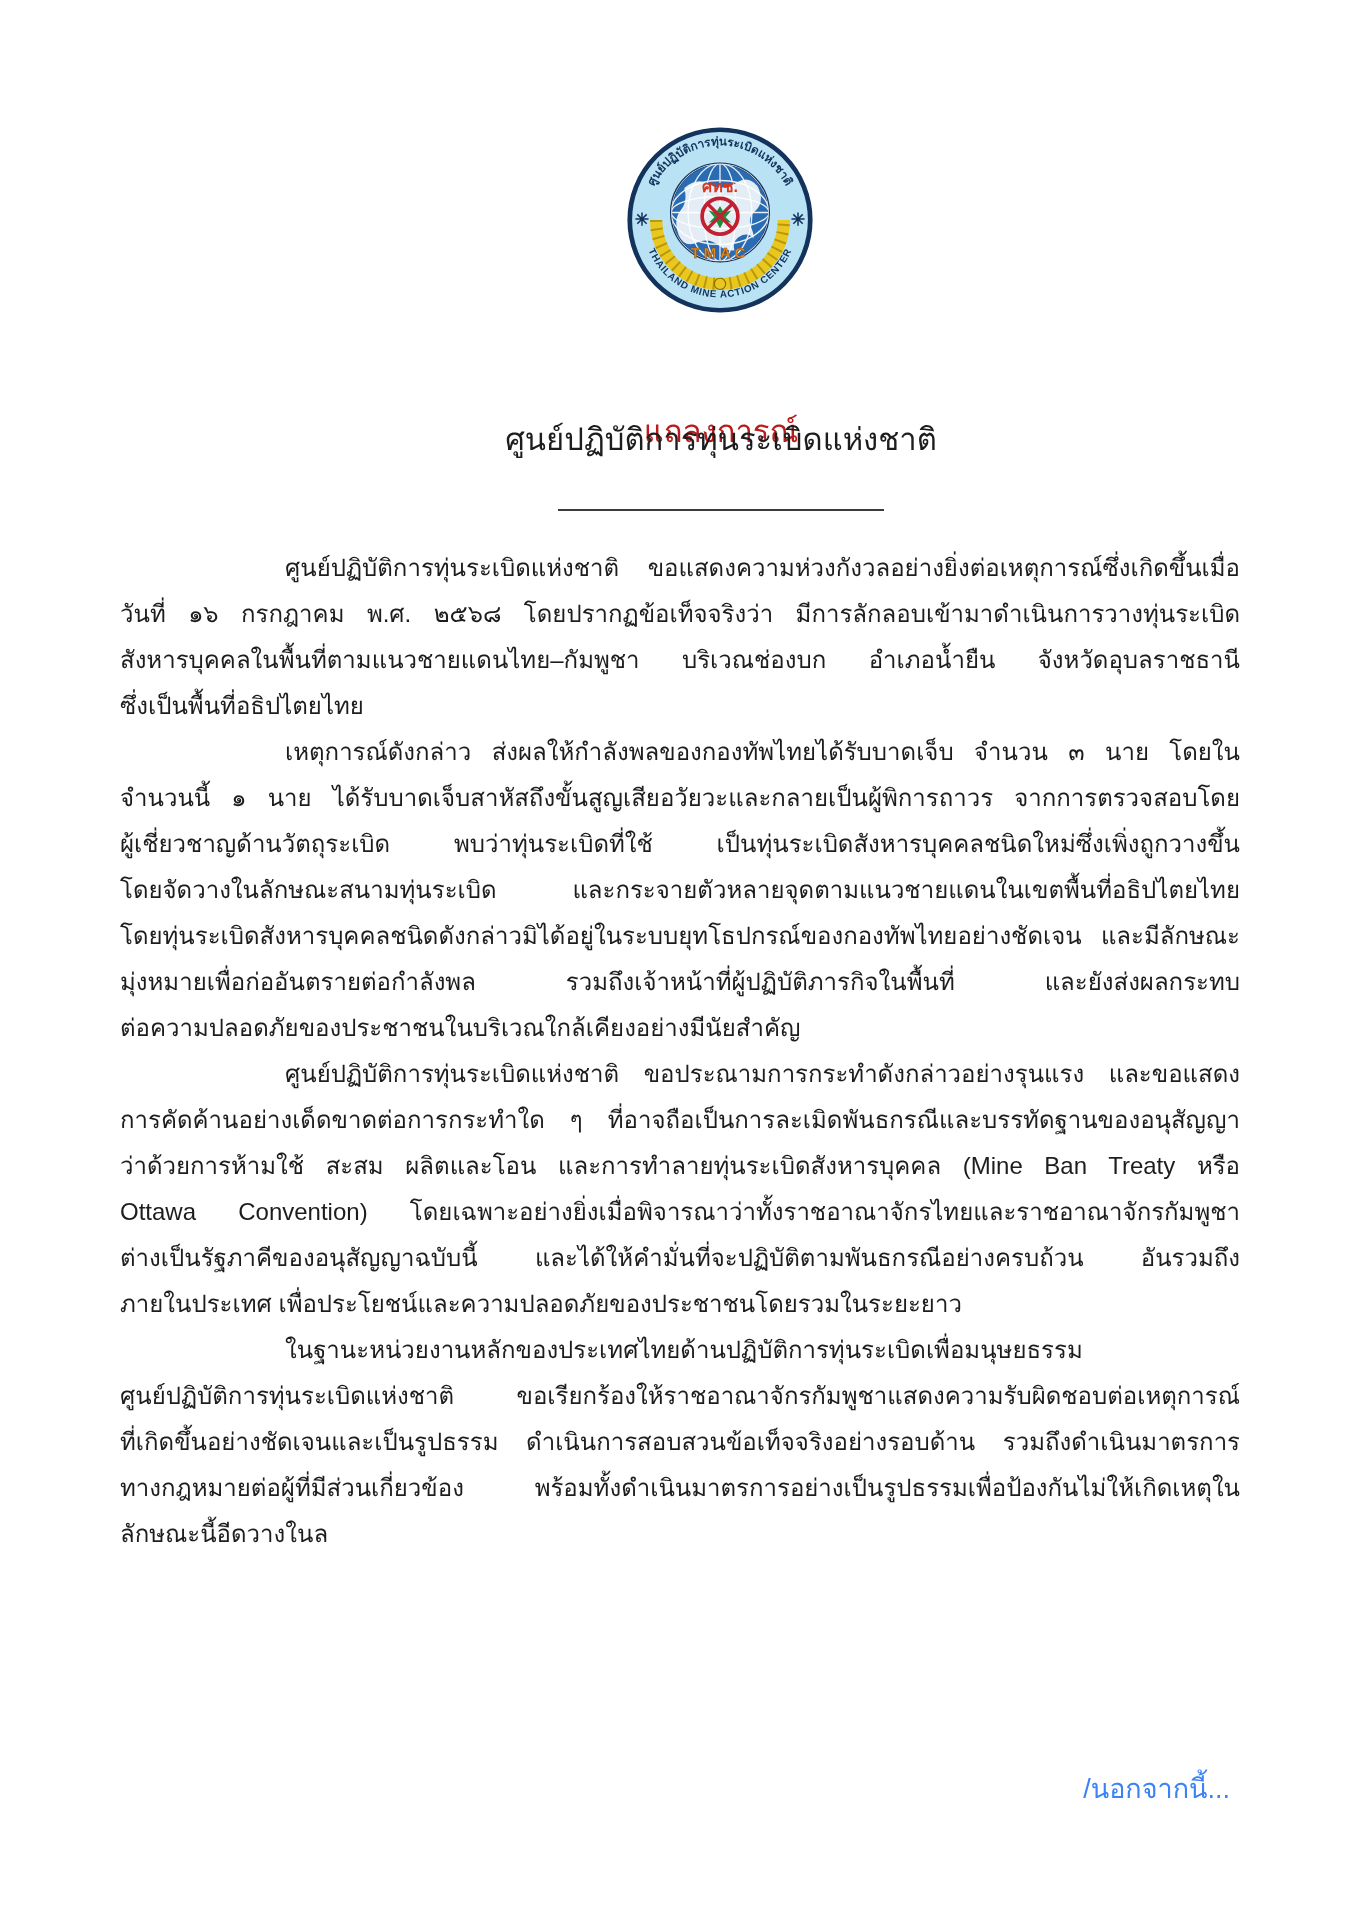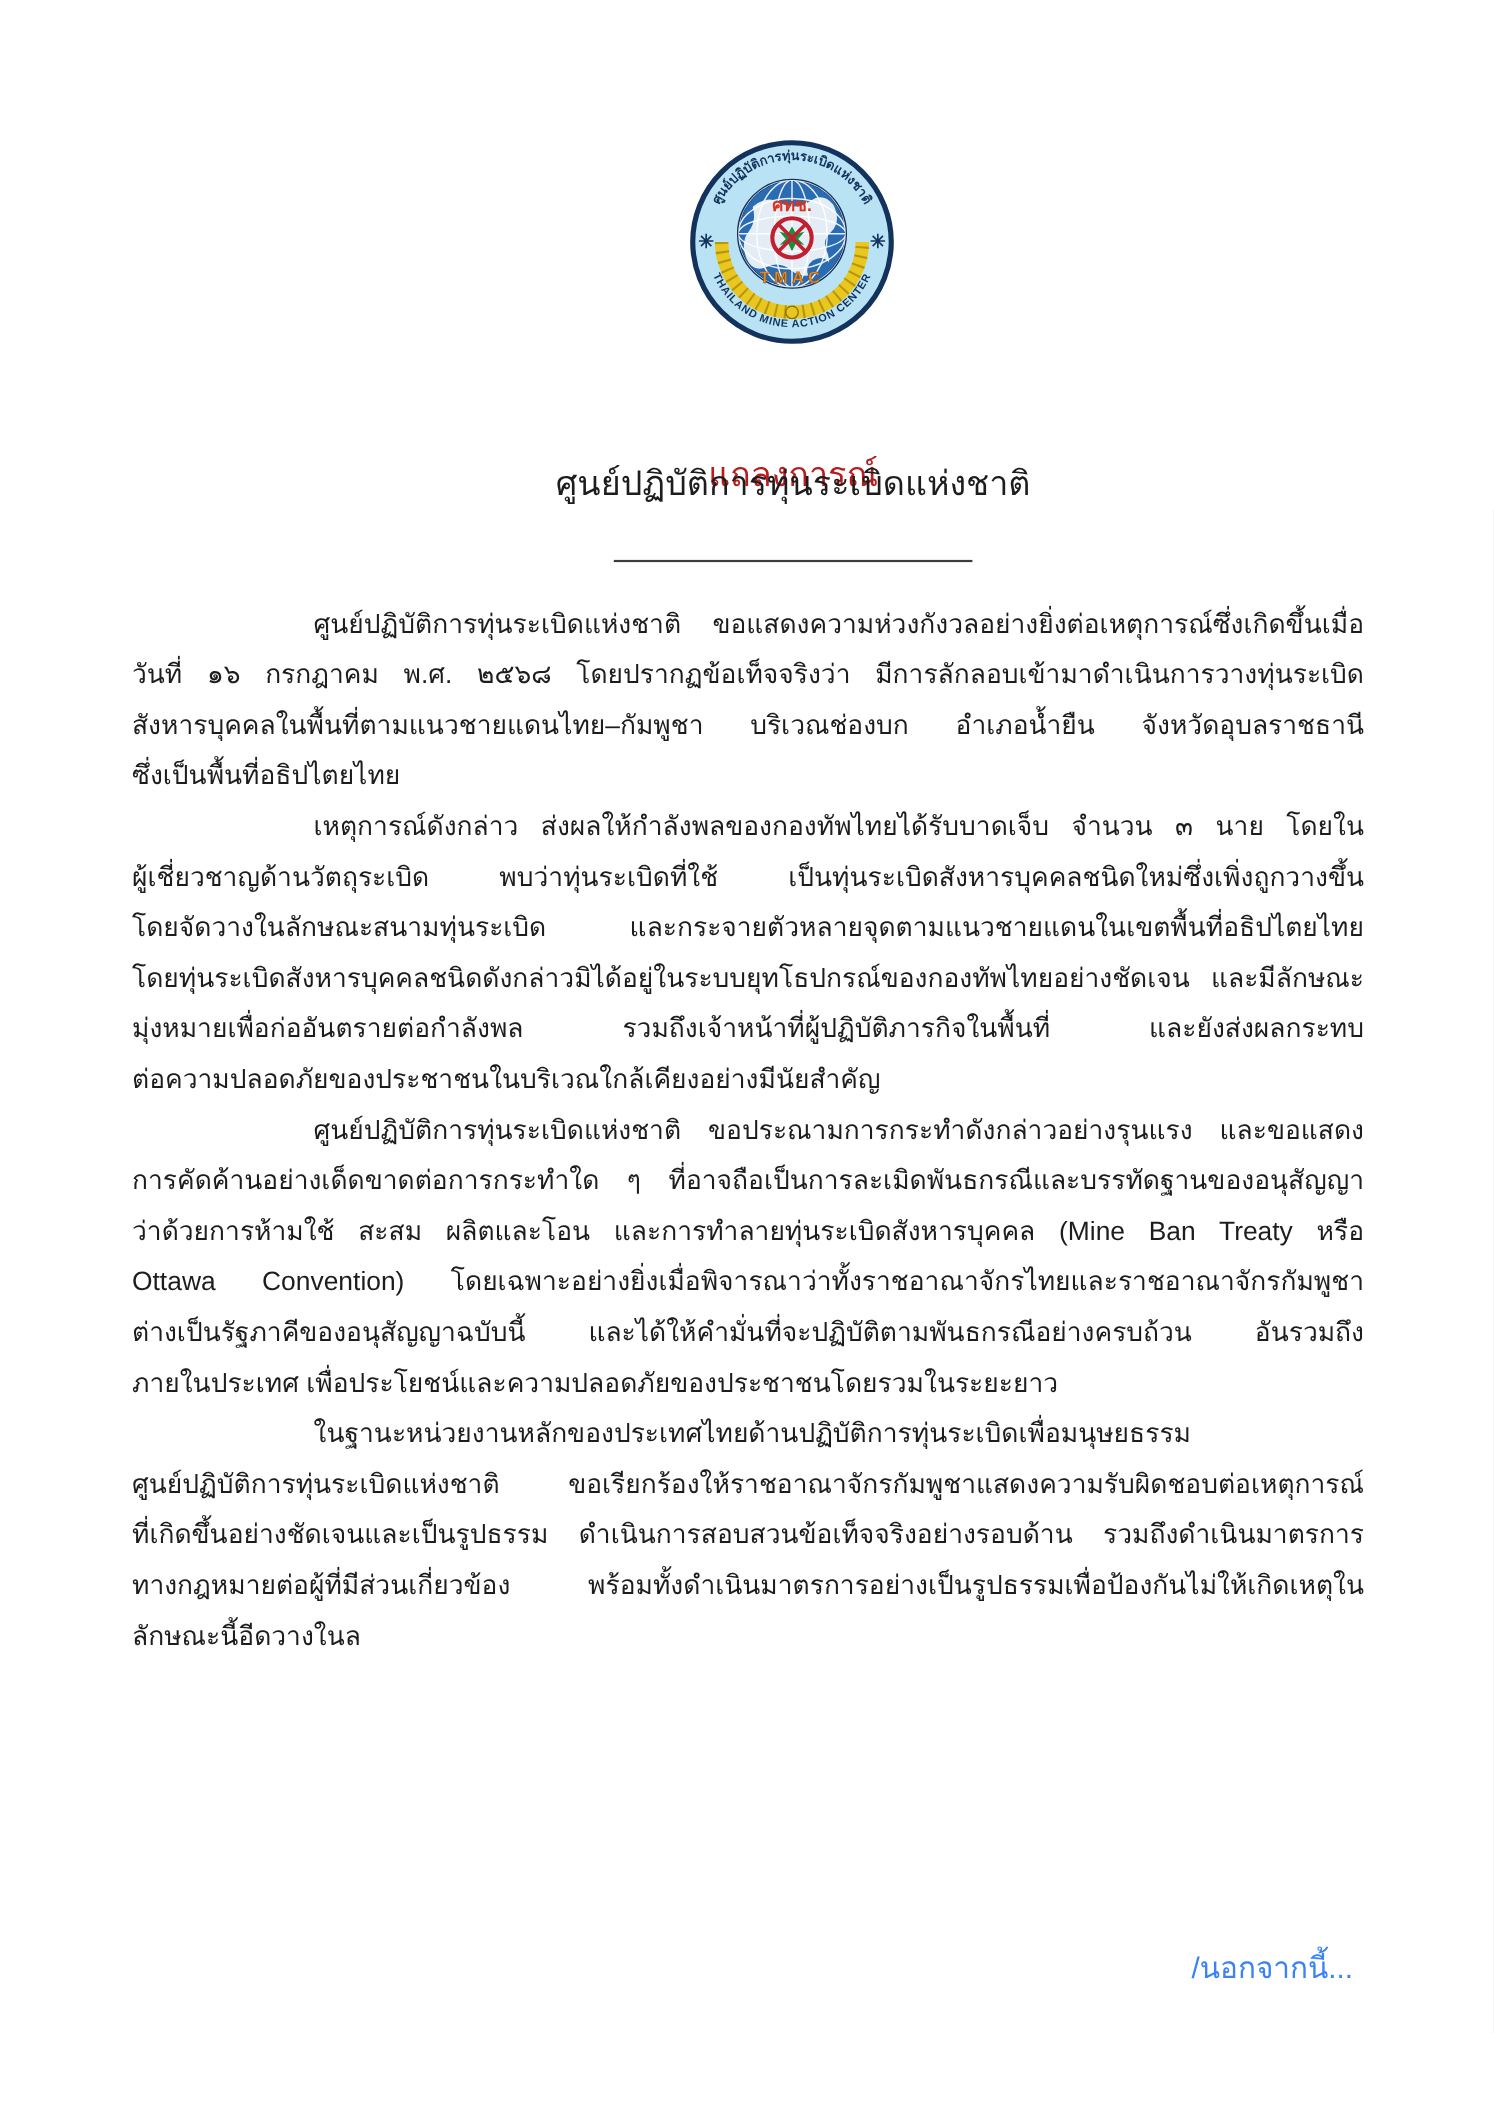--- a/index.html
+++ b/index.html
@@ -111,20 +111,21 @@
   <div class="divider"></div>
 
   <div class="body-text">
 
     <div class="line indent">ศูนย์ปฏิบัติการทุ่นระเบิดแห่งชาติ ขอแสดงความห่วงกังวลอย่างยิ่งต่อเหตุการณ์ซึ่งเกิดขึ้นเมื่อ</div>
     <div class="line">วันที่ ๑๖ กรกฎาคม พ.ศ. ๒๕๖๘ โดยปรากฏข้อเท็จจริงว่า มีการลักลอบเข้ามาดำเนินการวางทุ่นระเบิด</div>
     <div class="line">สังหารบุคคลในพื้นที่ตามแนวชายแดนไทย–กัมพูชา บริเวณช่องบก อำเภอน้ำยืน จังหวัดอุบลราชธานี</div>
     <div class="line end">ซึ่งเป็นพื้นที่อธิปไตยไทย</div>
 
     <div class="line indent">เหตุการณ์ดังกล่าว ส่งผลให้กำลังพลของกองทัพไทยได้รับบาดเจ็บ จำนวน ๓ นาย โดยใน</div>
+    <div class="line">จำนวนนี้ ๑ นาย ได้รับบาดเจ็บสาหัสถึงขั้นสูญเสียอวัยวะและกลายเป็นผู้พิการถาวร จากการตรวจสอบโดย</div>
     <div class="line">ผู้เชี่ยวชาญด้านวัตถุระเบิด พบว่าทุ่นระเบิดที่ใช้ เป็นทุ่นระเบิดสังหารบุคคลชนิดใหม่ซึ่งเพิ่งถูกวางขึ้น</div>
     <div class="line">โดยจัดวางในลักษณะสนามทุ่นระเบิด และกระจายตัวหลายจุดตามแนวชายแดนในเขตพื้นที่อธิปไตยไทย</div>
     <div class="line">โดยทุ่นระเบิดสังหารบุคคลชนิดดังกล่าวมิได้อยู่ในระบบยุทโธปกรณ์ของกองทัพไทยอย่างชัดเจน และมีลักษณะ</div>
     <div class="line">มุ่งหมายเพื่อก่ออันตรายต่อกำลังพล รวมถึงเจ้าหน้าที่ผู้ปฏิบัติภารกิจในพื้นที่ และยังส่งผลกระทบ</div>
     <div class="line end">ต่อความปลอดภัยของประชาชนในบริเวณใกล้เคียงอย่างมีนัยสำคัญ</div>
 
     <div class="line indent">ศูนย์ปฏิบัติการทุ่นระเบิดแห่งชาติ ขอประณามการกระทำดังกล่าวอย่างรุนแรง และขอแสดง</div>
     <div class="line">การคัดค้านอย่างเด็ดขาดต่อการกระทำใด ๆ ที่อาจถือเป็นการละเมิดพันธกรณีและบรรทัดฐานของอนุสัญญา</div>
     <div class="line">ว่าด้วยการห้ามใช้ สะสม ผลิตและโอน และการทำลายทุ่นระเบิดสังหารบุคคล (Mine Ban Treaty หรือ</div>
     <div class="line">Ottawa Convention) โดยเฉพาะอย่างยิ่งเมื่อพิจารณาว่าทั้งราชอาณาจักรไทยและราชอาณาจักรกัมพูชา</div>

